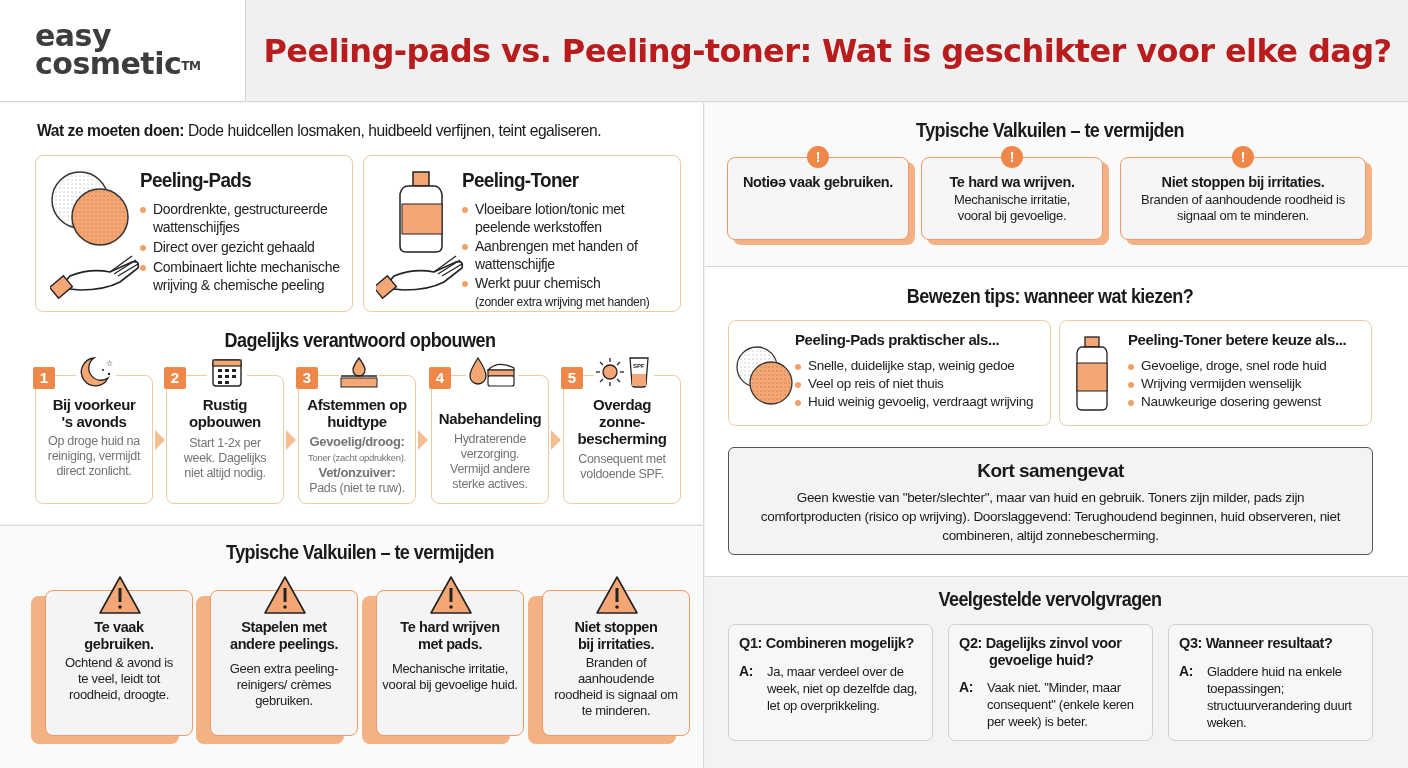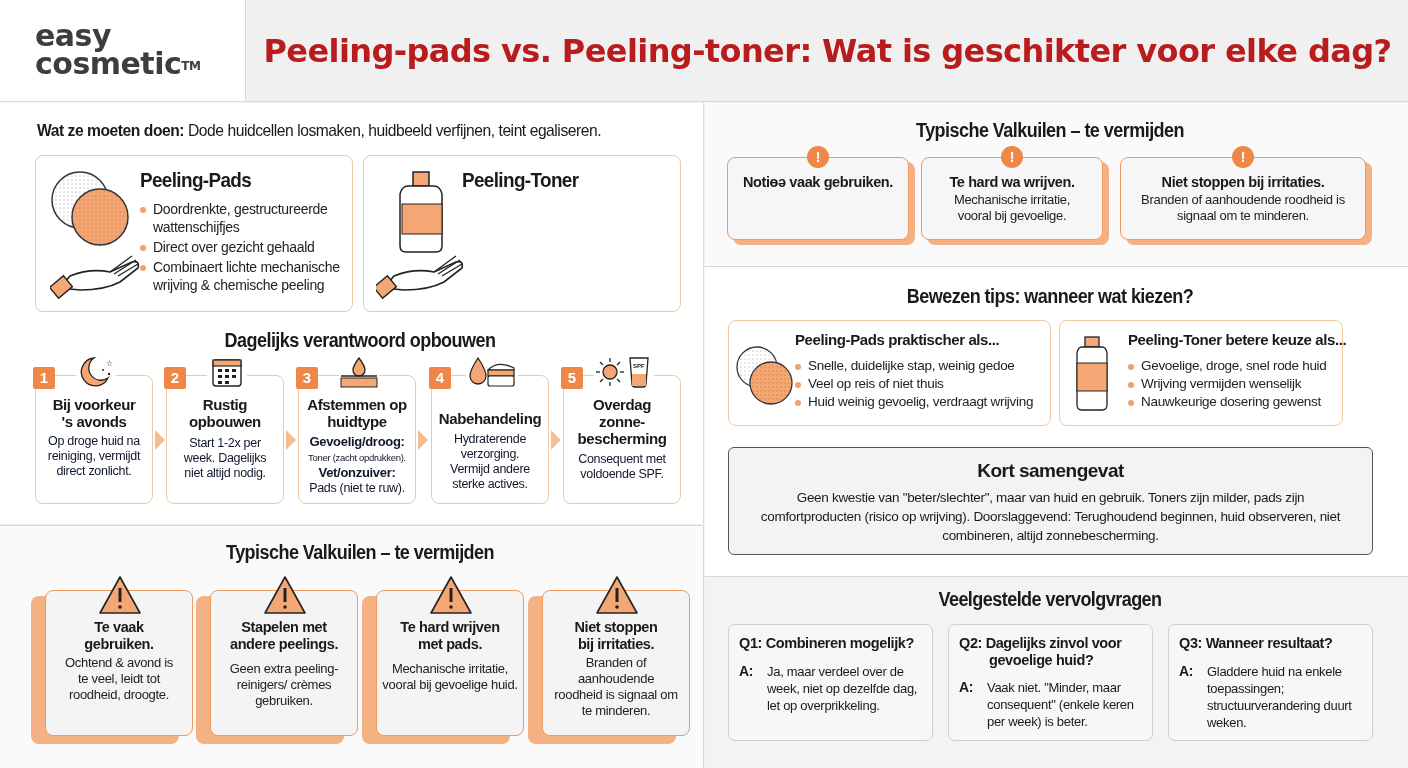--- a/index.html
+++ b/index.html
@@ -32,21 +32,21 @@
   ul.bul { list-style: none; position: absolute; }
   ul.bul li { position: relative; padding-left: 13px; font-size: 14px; line-height: 18px; letter-spacing: -0.3px; color: #222; }
   ul.bul li::before { content: ""; position: absolute; left: 0; top: 7px; width: 6px; height: 6px; border-radius: 50%; background: #f0a26b; }
   ul.bul li .small { font-size: 12px; }
 
   
   .step { position: absolute; top: 375px; width: 118px; height: 129px; border: 1.5px solid #f0c9a3; border-radius: 8px; background: #fff; text-align: center; }
   .step-num { position: absolute; top: -9px; left: -3px; width: 22px; height: 22px; background: #ee8748; color: #fff; font-weight: bold; font-size: 15px; line-height: 22px; text-align: center; border-radius: 2px; }
   .step-icon { position: absolute; top: -20px; left: 40px; width: 40px; height: 32px; background: #fff; }
   .step-title { position: absolute; top: 20px; left: 0; right: 0; font-weight: bold; font-size: 15px; line-height: 17px; letter-spacing: -0.4px; }
-  .step-body { position: absolute; left: 0; right: 0; font-size: 12.5px; line-height: 15px; letter-spacing: -0.3px; color: #0f172a; }
+  .step-body { position: absolute; left: 0; right: 0; font-size: 12.5px; line-height: 15px; letter-spacing: -0.3px; color: #737373; }
   .step-body b { font-size: 13px; }
   .step-body .tiny { font-size: 9.5px; }
   .arrow { position: absolute; top: 430px; width: 0; height: 0; border-top: 10px solid transparent; border-bottom: 10px solid transparent; border-left: 10px solid #f6bd92; }
 
   
   .wcard { position: absolute; top: 590px; width: 148px; height: 148px; }
   .wcard .shadow { position: absolute; left: -6px; top: 6px; width: 148px; height: 148px; background: #f4b184; border-radius: 8px; }
   .wcard .face { position: absolute; left: 8px; top: 0; width: 148px; height: 146px; background: #f4f4f4; border: 1.5px solid #ef9a62; border-radius: 8px; text-align: center; }
   .wcard .tri { position: absolute; left: 52px; top: -16px; width: 44px; height: 40px; }
   .wcard .wt { position: absolute; top: 28px; left: 0; right: 0; font-weight: bold; font-size: 14.5px; line-height: 17px; letter-spacing: -0.4px; }
@@ -128,20 +128,25 @@
 <div class="card" style="left:363px;top:155px;width:318px;height:157px;">
   <svg style="position:absolute;left:12px;top:14px;" width="96" height="130">
     <rect x="37" y="2" width="16" height="14" fill="#f4a774" stroke="#222" stroke-width="1.5"></rect>
     <path d="M32 16 h26 q6 0 8 8 v52 q0 6 -6 6 h-30 q-6 0 -6 -6 v-52 q2 -8 8 -8z" fill="#fff" stroke="#222" stroke-width="1.5"></path>
     <rect x="26" y="34" width="40" height="30" fill="#f4a774" stroke="#222" stroke-width="1"></rect>
     <path d="M8 118 L18 106 Q38 98 58 102 L80 92 Q88 90 86 98 L68 112 Q53 120 28 120 Z" fill="#fff" stroke="#222" stroke-width="1.6"></path>
     <path d="M58 102 L80 86 M62 104 L84 90 M66 106 L86 94" stroke="#222" stroke-width="1.3" fill="none"></path>
     <rect x="0" y="110" width="18" height="14" transform="rotate(-40 9 117)" fill="#f4a774" stroke="#222" stroke-width="1.4"></rect>
   </svg>
   <div class="prod-title" style="left:98px;top:12px;">Peeling-Toner</div>
+  <ul class="bul" style="left:98px;top:44px;width:210px;">
+    <li style="margin-bottom:1px;">Vloeibare lotion/tonic met peelende werkstoffen</li>
+    <li style="margin-bottom:1px;">Aanbrengen met handen of wattenschijfje</li>
+    <li><span>Werkt puur chemisch</span><br><span class="small">(zonder extra wrijving met handen)</span></li>
+  </ul>
 </div>
 
 <div class="sec-title" style="left:150px;top:329px;width:420px;">Dagelijks verantwoord opbouwen</div>
 
 <div class="step" style="left:35px;">
   <div class="step-num">1</div>
   <svg class="step-icon" viewBox="0 0 40 32">
     <path d="M18 2 a14 14 0 1 0 14 20 a11 11 0 1 1 -14 -20z" fill="#f4a774" stroke="#222" stroke-width="1.3"></path>
     <text x="30" y="10" font-size="8" fill="#222">☆</text>
       <circle cx="27" cy="14" r="1" fill="#222"></circle>
@@ -307,21 +312,21 @@
     <circle cx="22" cy="22" r="19" fill="url(#dots)"></circle>
     <circle cx="36" cy="38" r="21" fill="url(#dotsO)" stroke="#333" stroke-width="1.3"></circle>
   </svg>
   <div class="tip-title" style="left:66px;top:10px;">Peeling-Pads praktischer als...</div>
   <ul class="bul tips" style="left:66px;top:36px;">
     <li>Snelle, duidelijke stap, weinig gedoe</li>
     <li>Veel op reis of niet thuis</li>
     <li>Huid weinig gevoelig, verdraagt wrijving</li>
   </ul>
 </div>
-<div class="card" style="left:1059px;top:320px;width:284px;height:106px;">
+<div class="card" style="left:1059px;top:320px;width:313px;height:106px;">
   <svg style="position:absolute;left:14px;top:14px;" width="36" height="78">
     <rect x="11" y="2" width="14" height="10" fill="#f4a774" stroke="#222" stroke-width="1.3"></rect>
     <path d="M8 12 h20 q4 0 5 6 v52 q0 5 -5 5 h-20 q-5 0 -5 -5 v-52 q1 -6 5 -6z" fill="#fff" stroke="#222" stroke-width="1.3"></path>
     <rect x="3" y="28" width="30" height="28" fill="#f4a774" stroke="#222" stroke-width="1"></rect>
   </svg>
   <div class="tip-title" style="left:68px;top:10px;">Peeling-Toner betere keuze als...</div>
   <ul class="bul tips" style="left:68px;top:36px;">
     <li>Gevoelige, droge, snel rode huid</li>
     <li>Wrijving vermijden wenselijk</li>
     <li>Nauwkeurige dosering gewenst</li>

